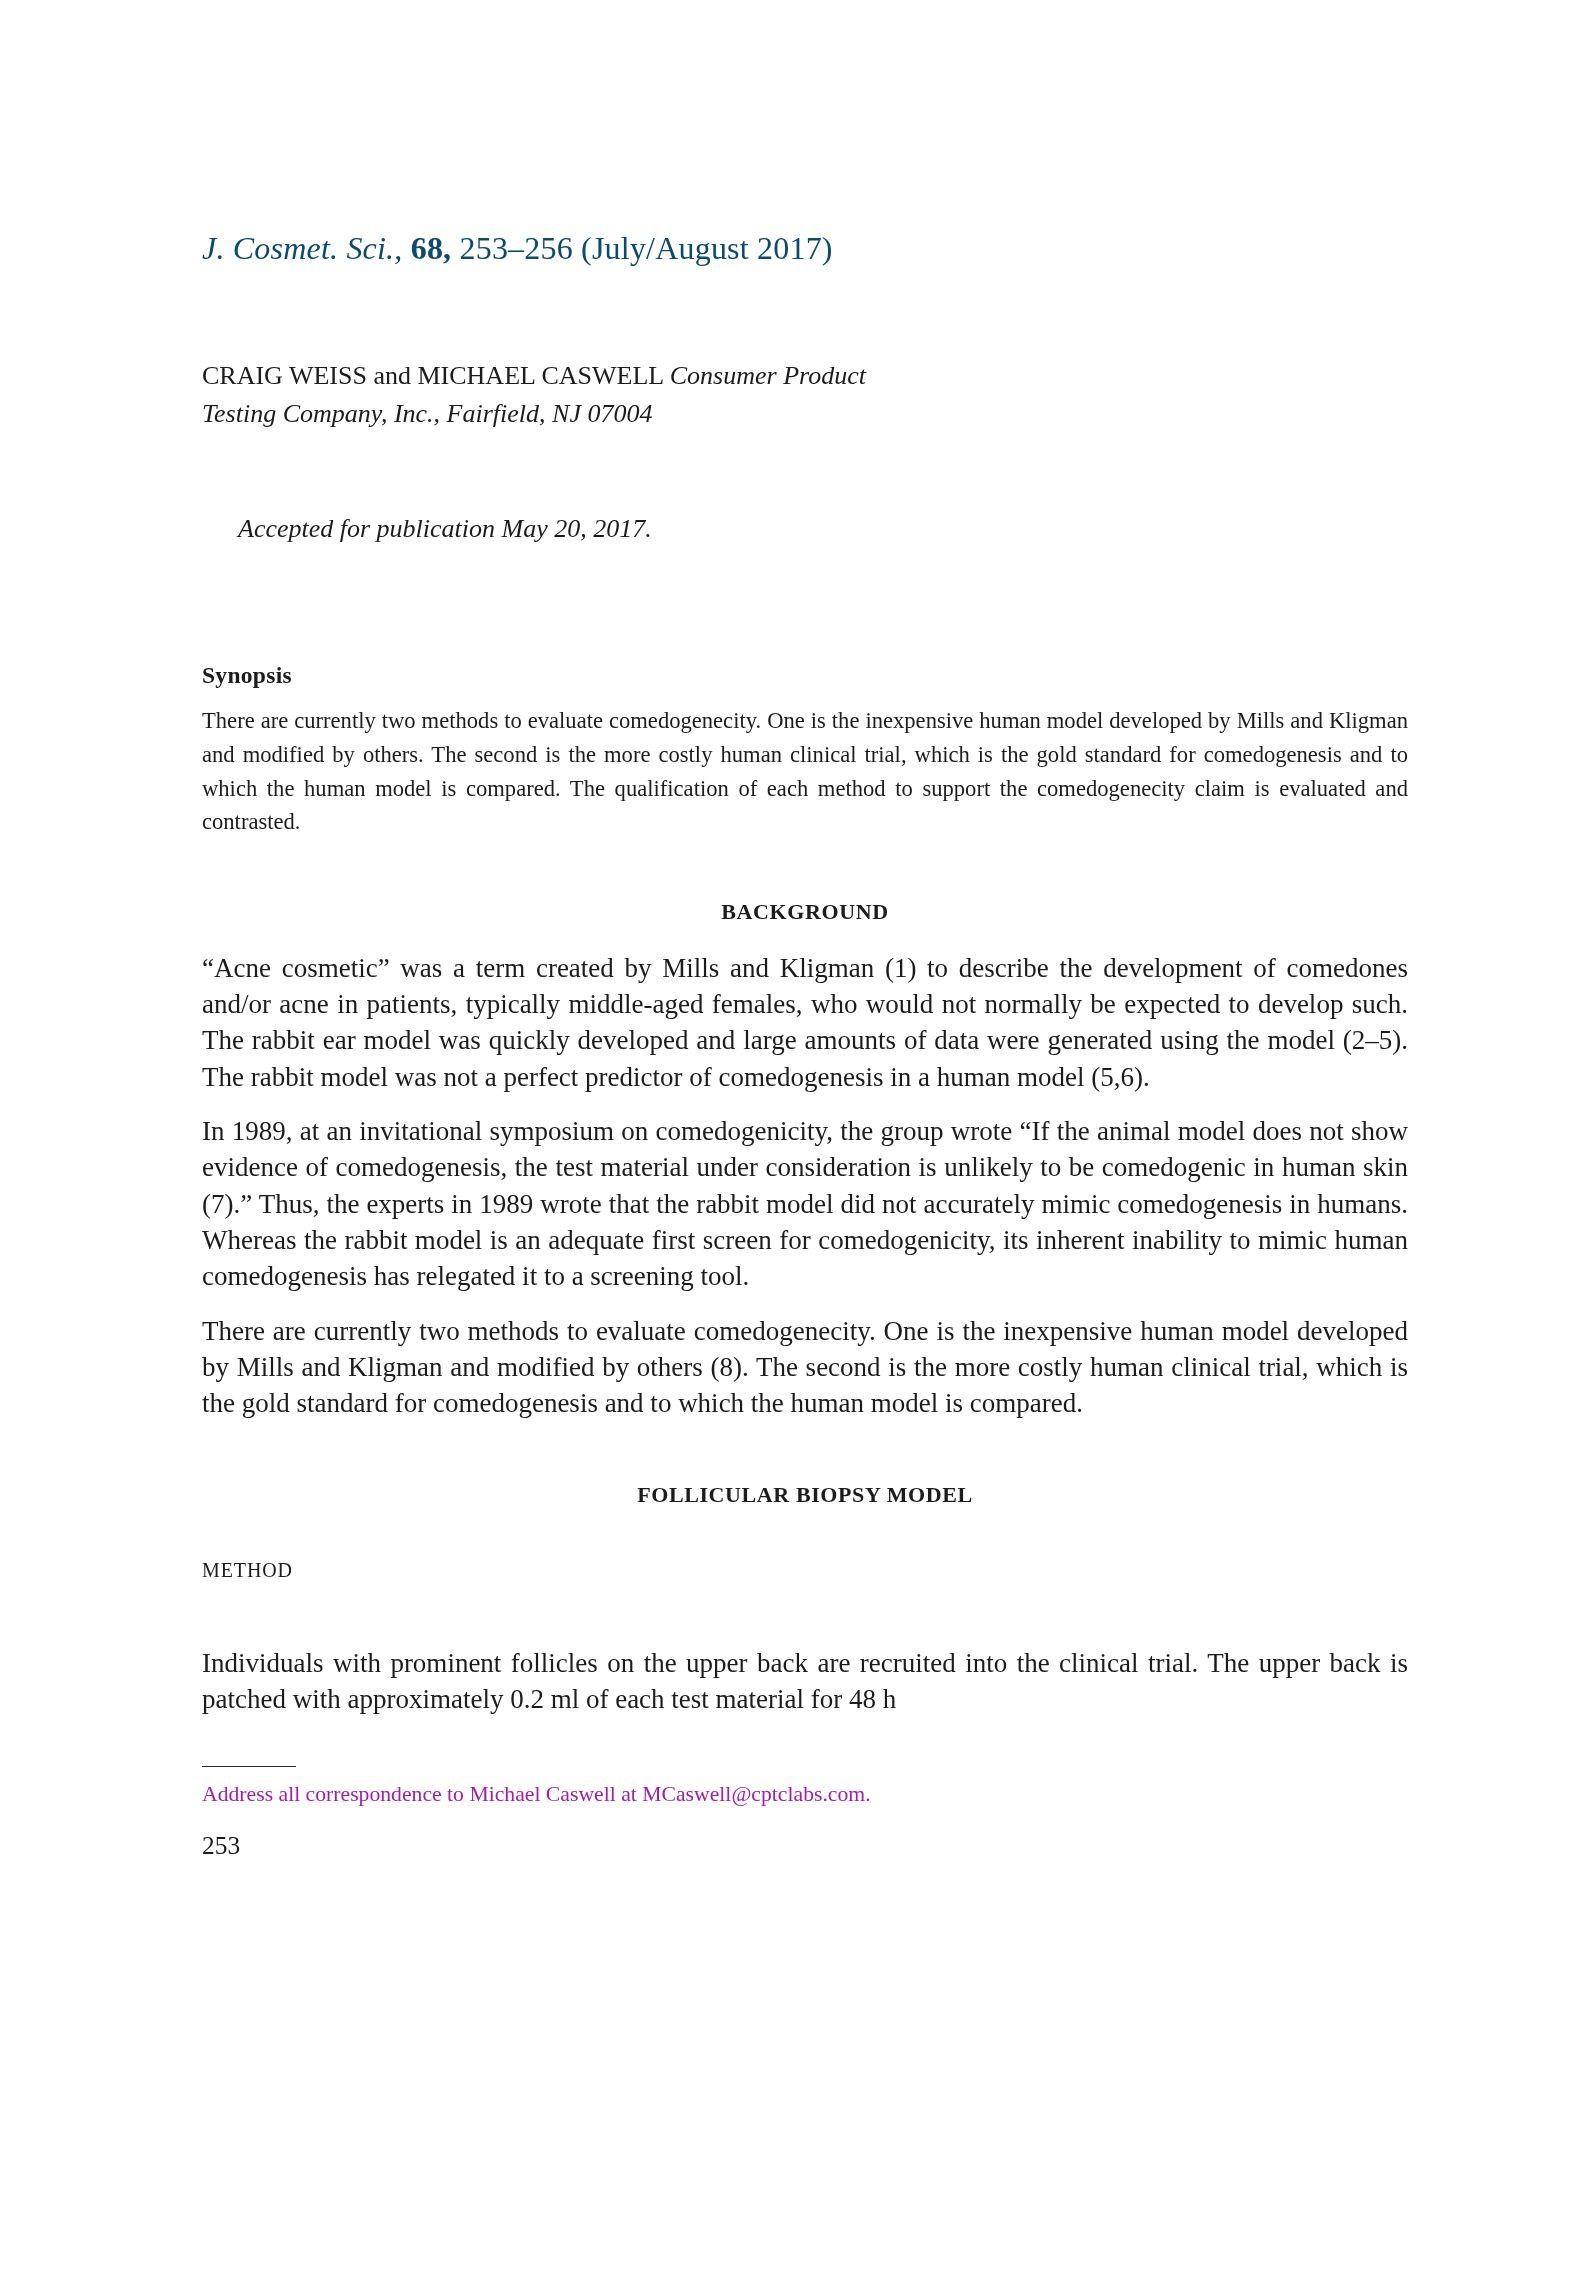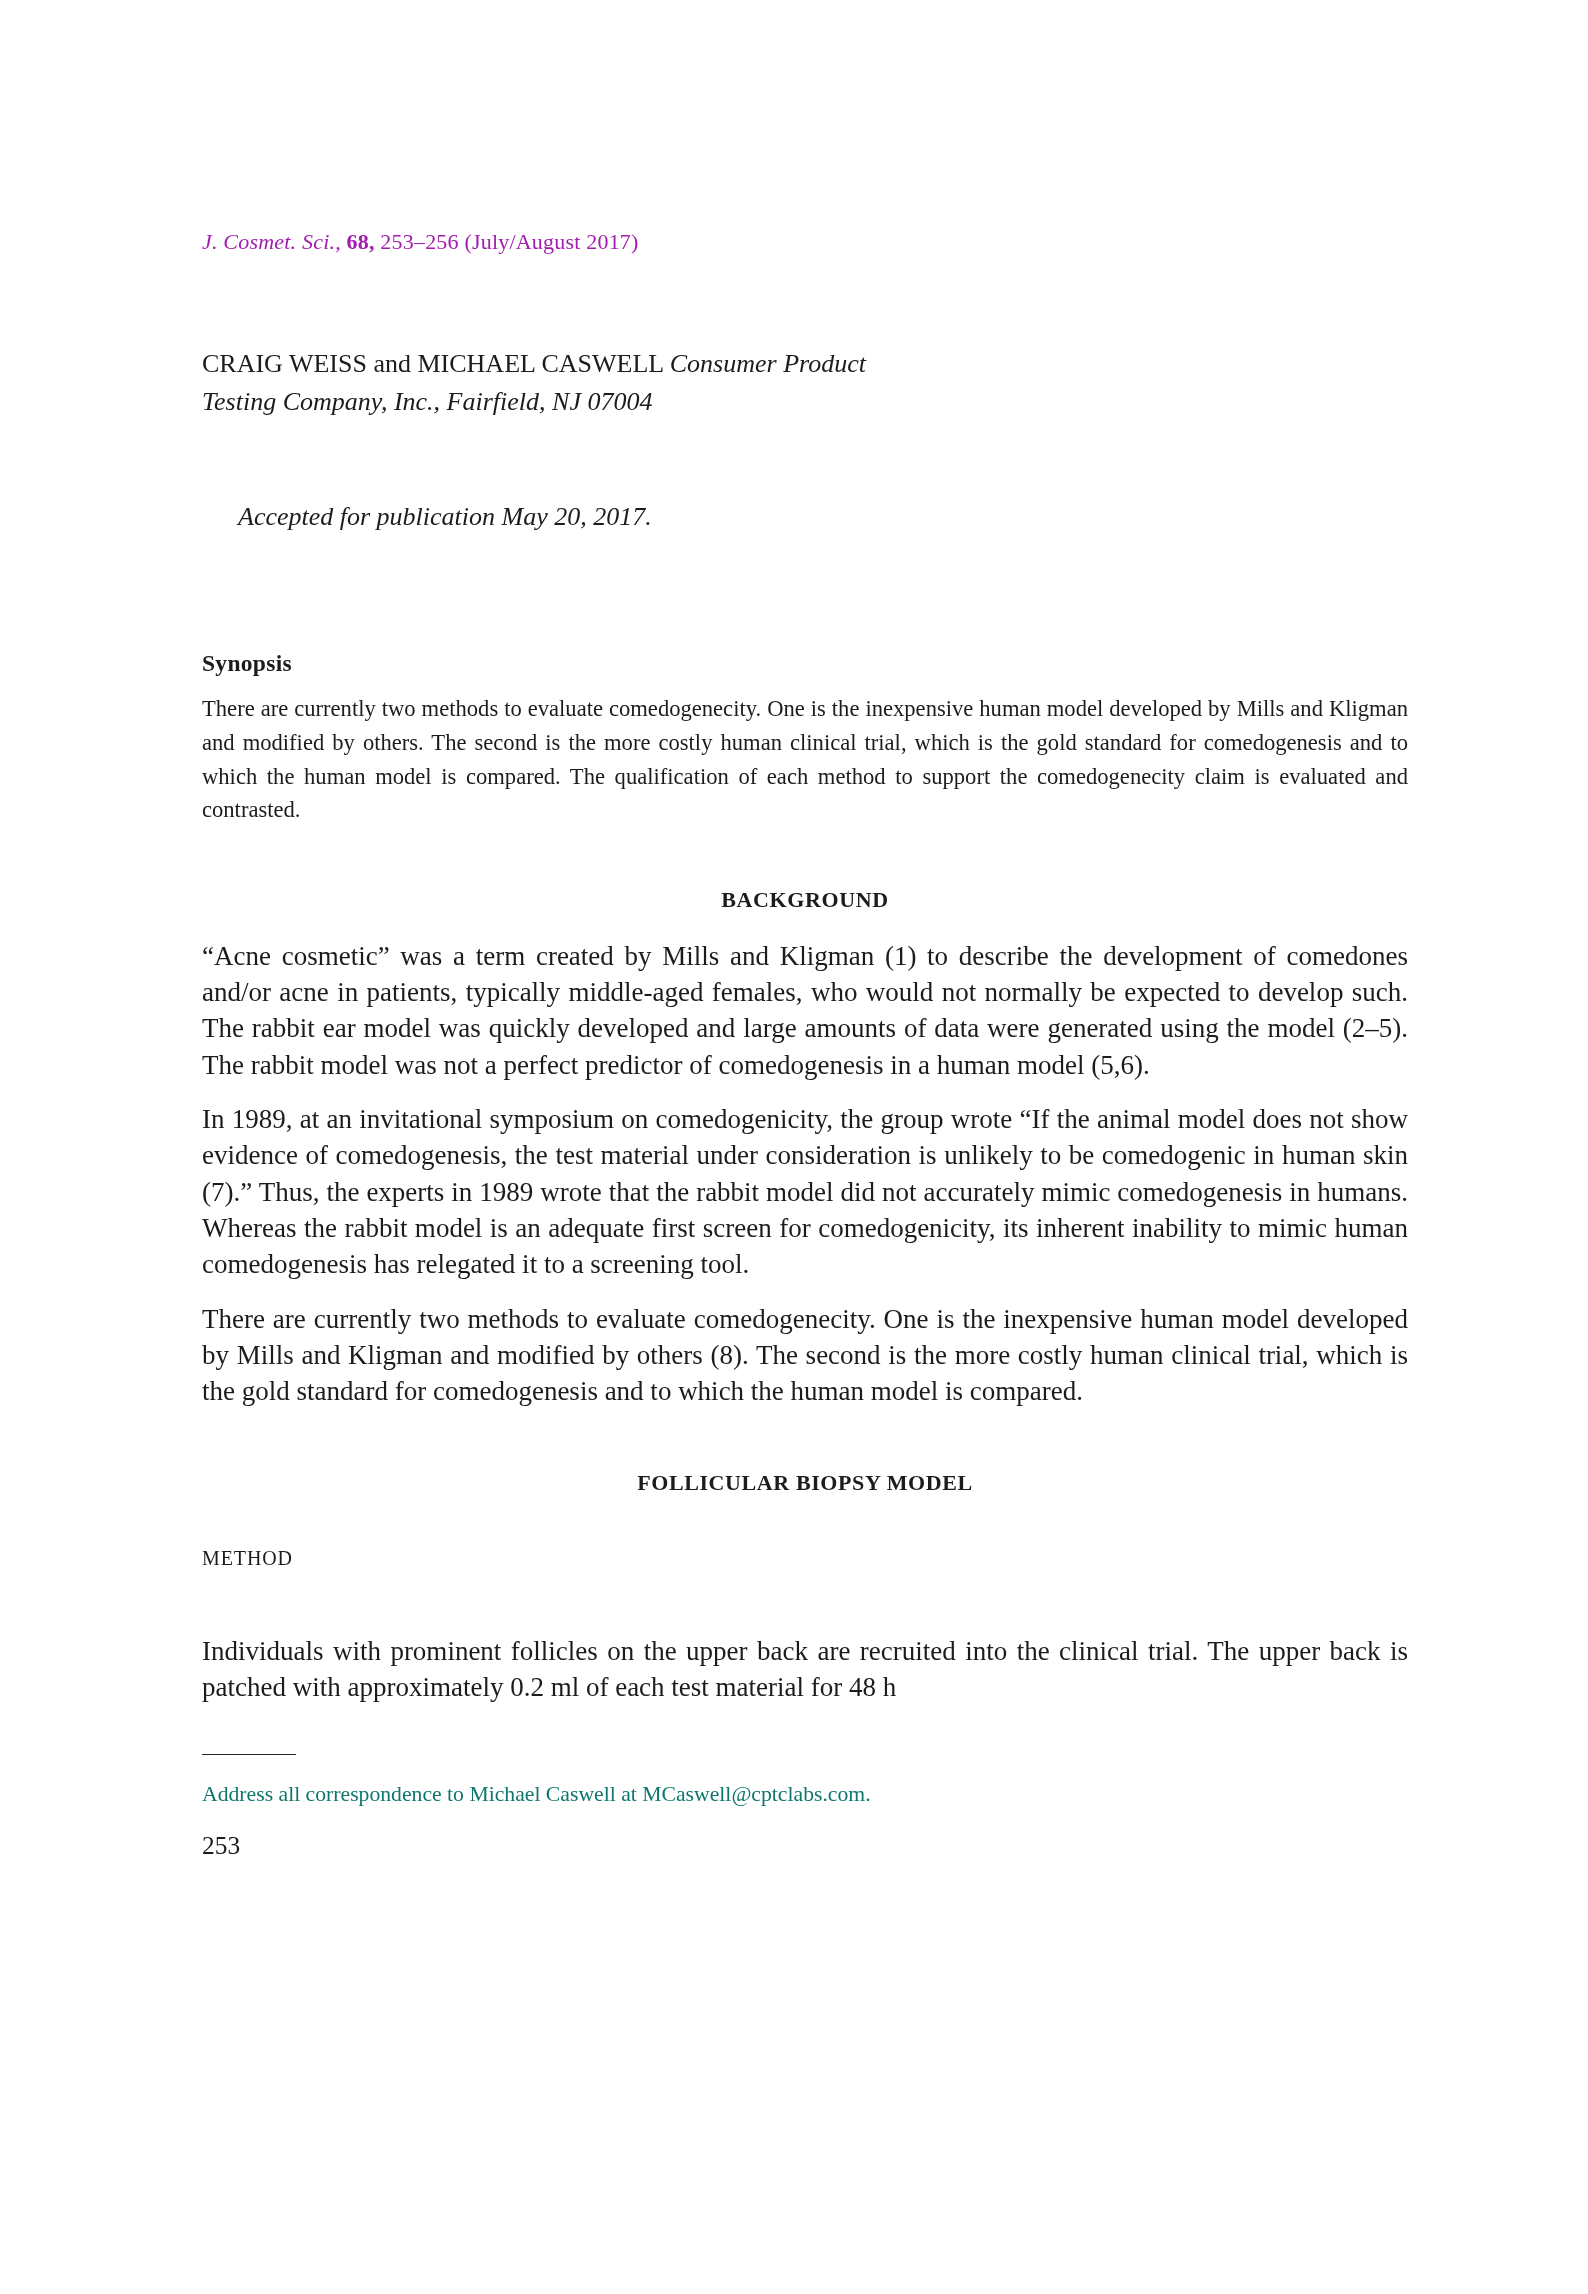--- a/index.html
+++ b/index.html
@@ -11,23 +11,23 @@
     position: relative;
     width: 1589px;
     min-height: 2295px;
     box-sizing: border-box;
     background: #ffffff;
     color: #1c1c1c;
     font-family: "Liberation Serif", serif;
     padding: 229px 181px 38px 202px;
   }
   .journal-ref {
-    font-size: 22px;
+    font-size: 32px;
     line-height: 1.2;
-    color: #a21caf;
+    color: #0c4a6e;
     letter-spacing: 0.2px;
     font-family: Liberation Serif, serif;
   }
   .journal-ref .jr-italic { font-style: italic; }
   .journal-ref .jr-bold { font-weight: 700; }
   .article-title {
     margin: 209px 0 0 0;
     font-family: "Liberation Sans", sans-serif;
     font-weight: 700;
     font-size: 42px;
@@ -87,24 +87,24 @@
   }
   .body-para.first { margin-top: 24.5px; }
   .body-para.after-sub { margin-top: 63px; }
   .footnote-block { margin-top: 49px; }
   .footnote-rule {
     width: 94px;
     height: 0;
     border-top: 1.9px solid #2a2a2a;
   }
   .footnote-text {
-    margin-top: 25px;
+    margin-top: 13px;
     font-size: 21.7px;
     line-height: 1.3;
-    color: #0f766e;
+    color: #a21caf;
   }
   .page-number {
     margin-top: 22.6px;
     text-align: left;
     font-size: 25.4px;
     color: #1c1c1c;
   }
 </style>
 </head>
 <body>

